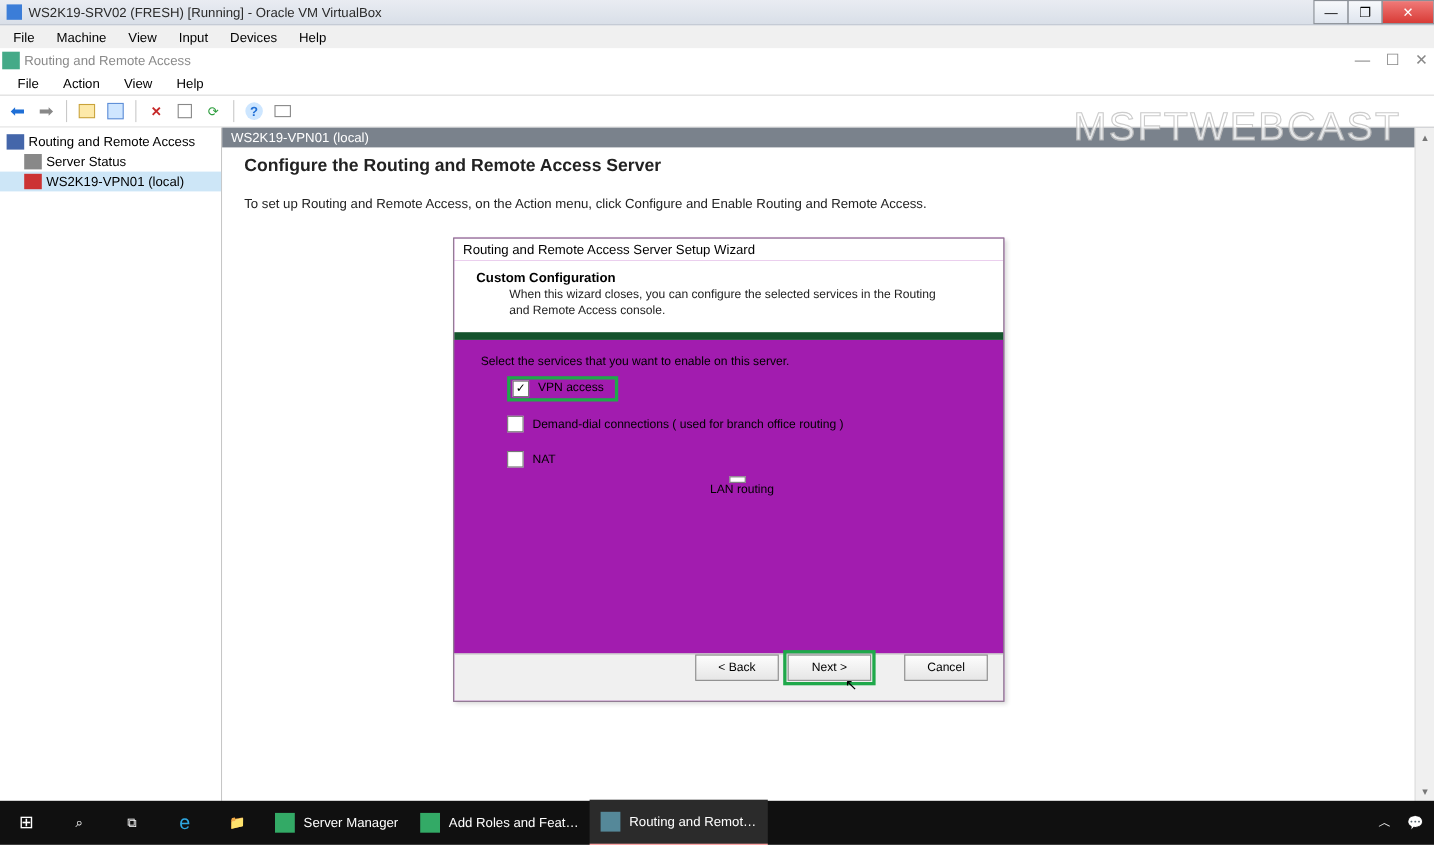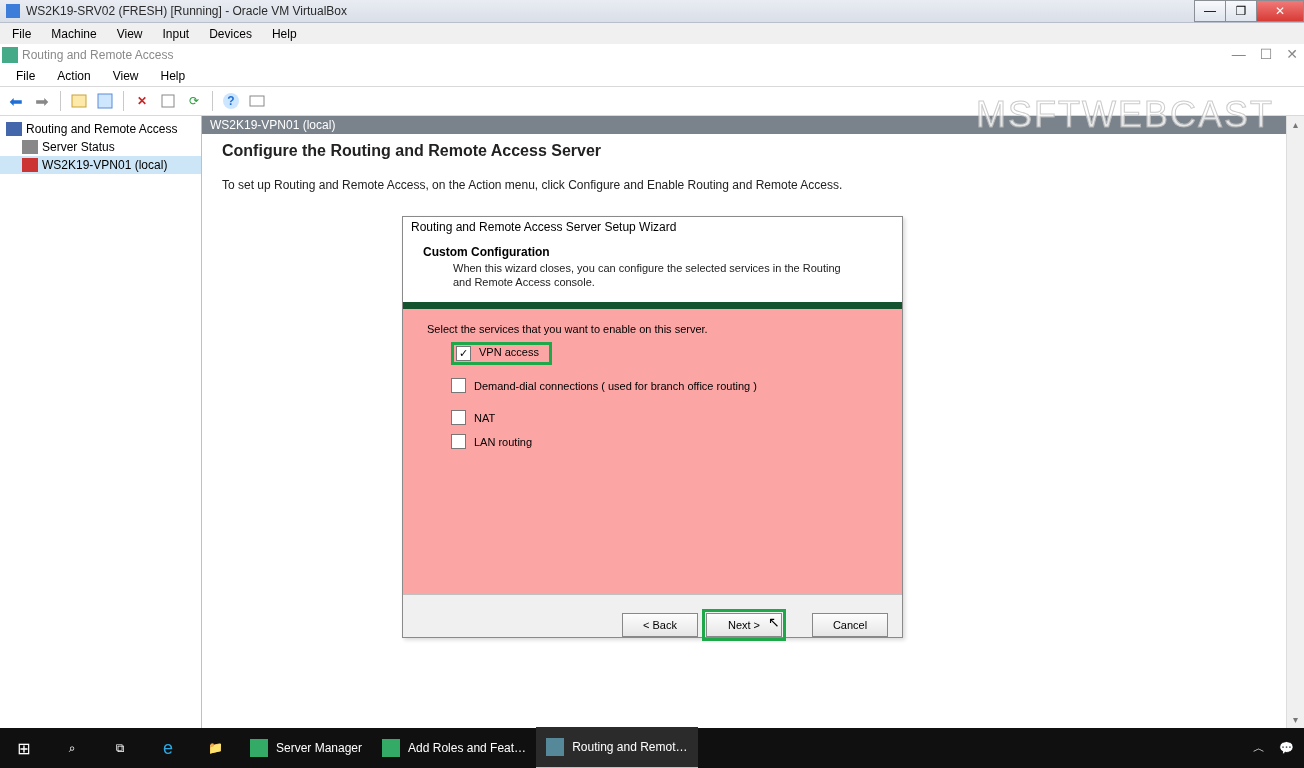--- a/index.html
+++ b/index.html
@@ -35,31 +35,31 @@
 .ti-root{background:#46a;} .ti-status{background:#888;} .ti-server{background:#c33;}
 .tree-label{font-size:12px;}
 .indent1{padding-left:22px;}
 .content{flex:1;position:relative;background:#fff;}
 .content-header{height:18px;background:#7a828c;color:#fff;display:flex;align-items:center;padding-left:8px;font-size:12px;}
 .config-title{position:absolute;left:20px;top:26px;font-family:Verdana,sans-serif;font-size:16px;font-weight:bold;color:#222;}
 .config-sub{position:absolute;left:20px;top:62px;font-size:12px;color:#222;}
 .scroll-right{position:absolute;right:0;top:0;bottom:0;width:17px;background:#f0f0f0;border-left:1px solid #ddd;}
 .scroll-right .sbtn{height:17px;display:flex;align-items:center;justify-content:center;color:#777;font-size:10px;}
 
-.wizard{position:absolute;left:402px;top:172px;width:499px;height:420px;background:#fca5a5;border:1px solid #8a8a8a;box-shadow:2px 2px 4px rgba(0,0,0,0.15);}
+.wizard{position:absolute;left:412px;top:172px;width:499px;height:420px;background:#a21caf;border:1px solid #8a8a8a;box-shadow:2px 2px 4px rgba(0,0,0,0.15);}
 .wizard-title{height:20px;background:#fff;display:flex;align-items:center;padding-left:8px;font-size:12px;}
 .wizard-header{background:#fff;border-bottom:7px solid #14532d;padding:8px 4px 12px 20px;}
 .wh-title{font-weight:bold;font-size:12px;}
 .wh-sub{font-size:11px;color:#222;margin-left:30px;margin-top:2px;line-height:1.3;max-width:400px;}
 .wizard-body{padding:14px 24px 0 24px;font-size:11px;}
 .chk-row{display:flex;align-items:center;margin:6px 0 6px 24px;height:18px;}
 .chk{width:13px;height:13px;border:1px solid #777;background:#fff;display:flex;align-items:center;justify-content:center;margin-right:8px;font-size:10px;}
 .chk.checked::after{content:"✓";color:#000;font-size:11px;line-height:1;}
 .hl{border:3px solid #1fa84a;padding:1px 10px 1px 2px;display:inline-flex;align-items:flex-start;}
-.wizard-footer{position:absolute;bottom:0;left:0;right:0;height:42px;border-top:1px solid #c0c0c0;display:flex;align-items:flex-end;justify-content:flex-end;padding-right:14px;gap:8px;background:#f0f0f0;}
+.wizard-footer{position:absolute;bottom:0;left:0;right:0;height:42px;border-top:1px solid #c0c0c0;display:flex;align-items:flex-start;justify-content:flex-end;padding-right:14px;gap:8px;background:#f0f0f0;}
 .wbtn{width:74px;height:22px;border:1px solid #888;background:linear-gradient(#fdfdfd,#e6e6e6);font-size:11px;display:flex;align-items:center;justify-content:center;}
 .wbtn.next{outline:3px solid #1fa84a;outline-offset:1px;}
 .cursor{position:absolute;left:768px;top:570px;font-size:14px;pointer-events:none;}
 
 .taskbar{position:absolute;left:0;right:0;bottom:0;height:40px;background:#101010;display:flex;align-items:center;}
 .taskbar .tbtn{width:48px;height:40px;display:flex;align-items:center;justify-content:center;color:#fff;}
 .taskbar .task{height:40px;display:flex;align-items:center;color:#fff;font-size:12px;padding:0 10px;gap:8px;}
 .taskbar .task.active{background:#2b2b2b;border-bottom:2px solid #fca5a5;}
 .task-icon{width:18px;height:18px;display:inline-block;}
 .ti-sm{background:#3a6;} .ti-arf{background:#3a6;} .ti-rra{background:#589;}
@@ -194,21 +194,21 @@
         </span>
       </div>
       <div class="chk-row" style="margin-top:14px;">
         <span class="chk"></span>
         <span>Demand-dial connections ( used for branch office routing )</span>
       </div>
       <div class="chk-row" style="margin-top:14px;">
         <span class="chk"></span>
         <span>NAT</span>
       </div>
-      <div class="chk-row" style="margin-top:0;">
+      <div class="chk-row" style="margin-top:0;flex-direction:column;">
         <span class="chk"></span>
         <span>LAN routing</span>
       </div>
     </div>
     <div class="wizard-footer">
       <div class="wbtn">&lt; Back</div>
       <div class="wbtn next">Next &gt;</div>
       <div style="width:14px;"></div>
       <div class="wbtn">Cancel</div>
     </div>

